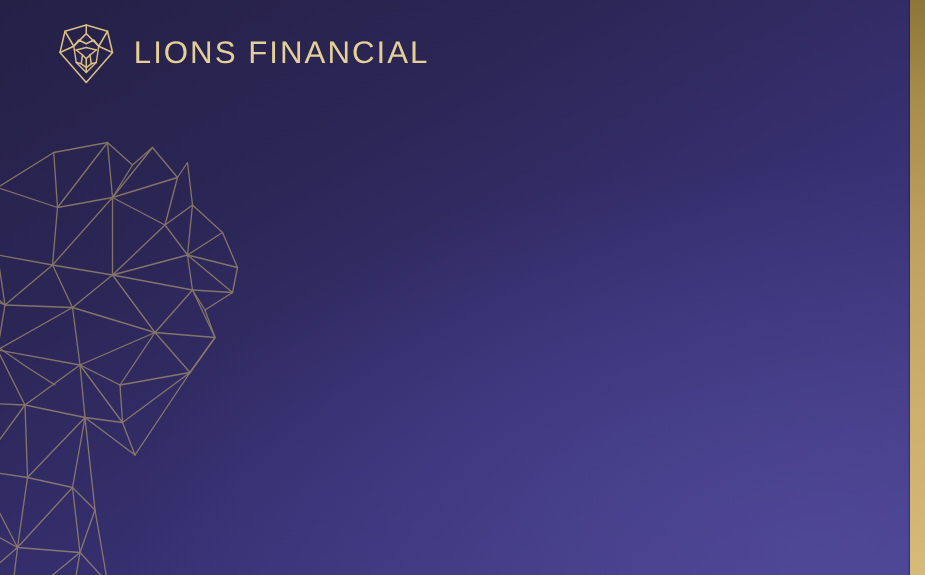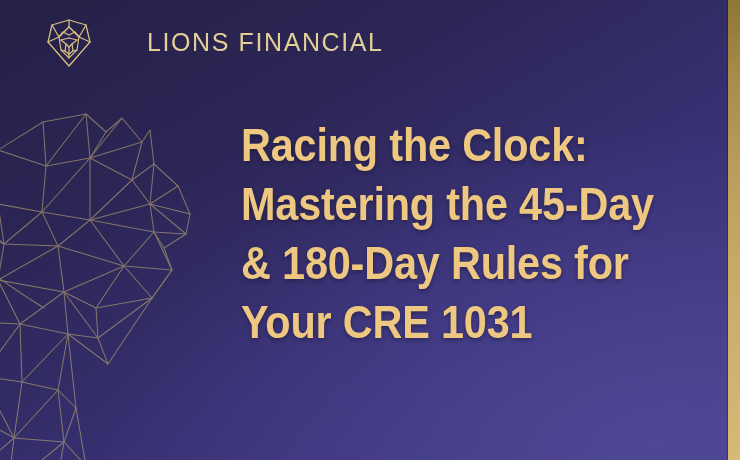--- a/index.html
+++ b/index.html
@@ -55,21 +55,20 @@
   }
   #logo-mark .lm-dark { fill: #2a2450; stroke: #d9bf84; stroke-width: 1.15; }
   #logo-wordmark {
     color: #e3cf97;
     font-size: 25px;
     letter-spacing: 1.6px;
     font-weight: 400;
     white-space: nowrap;
     line-height: 1;
     font-family: "Liberation Sans", sans-serif;
-    margin-left: 40px;
   }
 
   
   #headline {
     position: absolute;
     left: 241px;
     top: 95px;
     width: 450px;
   }
   #headline .hl-line {
@@ -242,23 +241,17 @@
       <line class="lm-stroke" x1="28" y1="28" x2="29" y2="35"></line>
       <polyline class="lm-stroke" points="21,35 25,38 29,35"></polyline>
       <line class="lm-stroke" x1="25" y1="31" x2="25" y2="38"></line>
       <line class="lm-stroke" x1="17" y1="34" x2="21" y2="35"></line>
       <line class="lm-stroke" x1="33" y1="34" x2="29" y2="35"></line>
       <line class="lm-stroke" x1="25" y1="38" x2="25" y2="42"></line>
     </svg>
     <span id="logo-wordmark">LIONS FINANCIAL</span>
   </div>
 
-  <h1 id="headline">
-    <span class="hl-line">Racing the Clock:</span>
-    <span class="hl-line">Mastering the 45-Day</span>
-    <span class="hl-line">&amp; 180-Day Rules for</span>
-    <span class="hl-line">Your CRE 1031</span>
-  </h1>
 
   <div id="gold-bar-edge"></div>
   <div id="gold-bar"></div>
 
 </div>
 
 </body></html>

